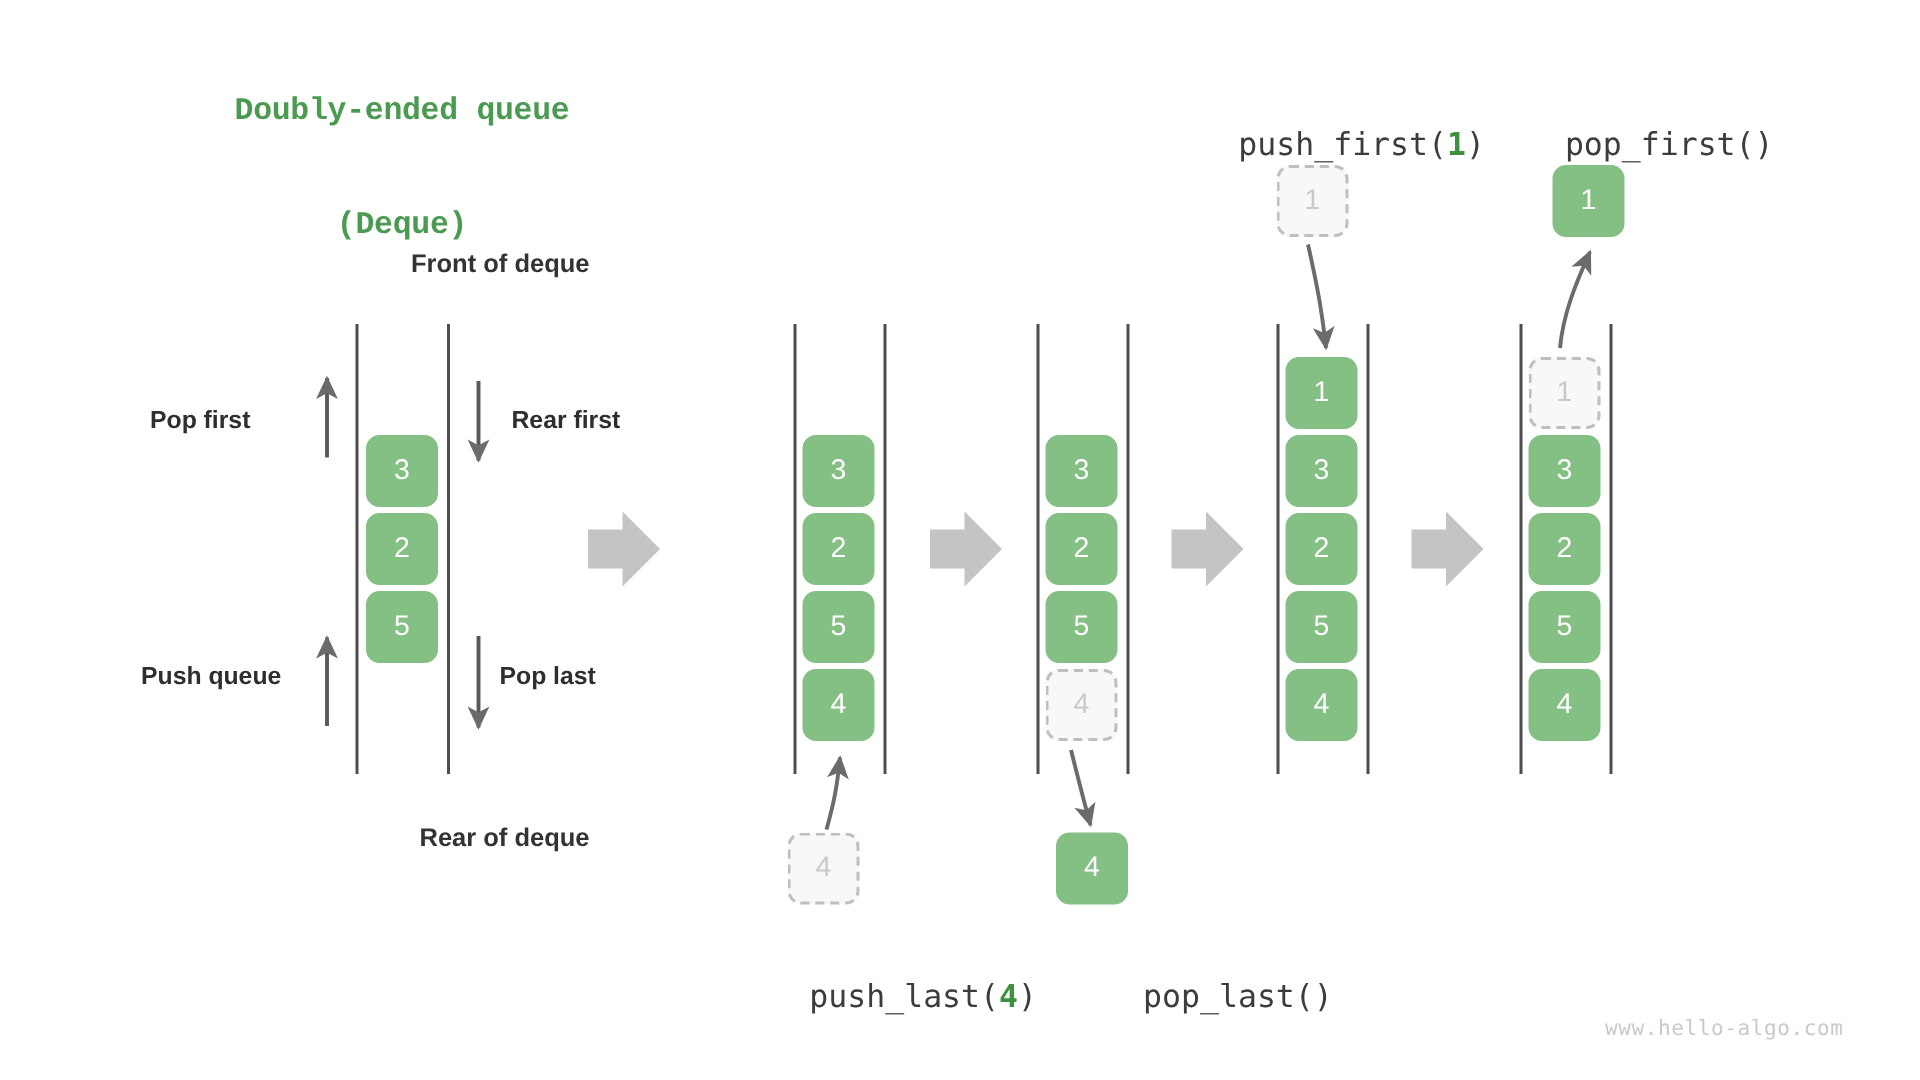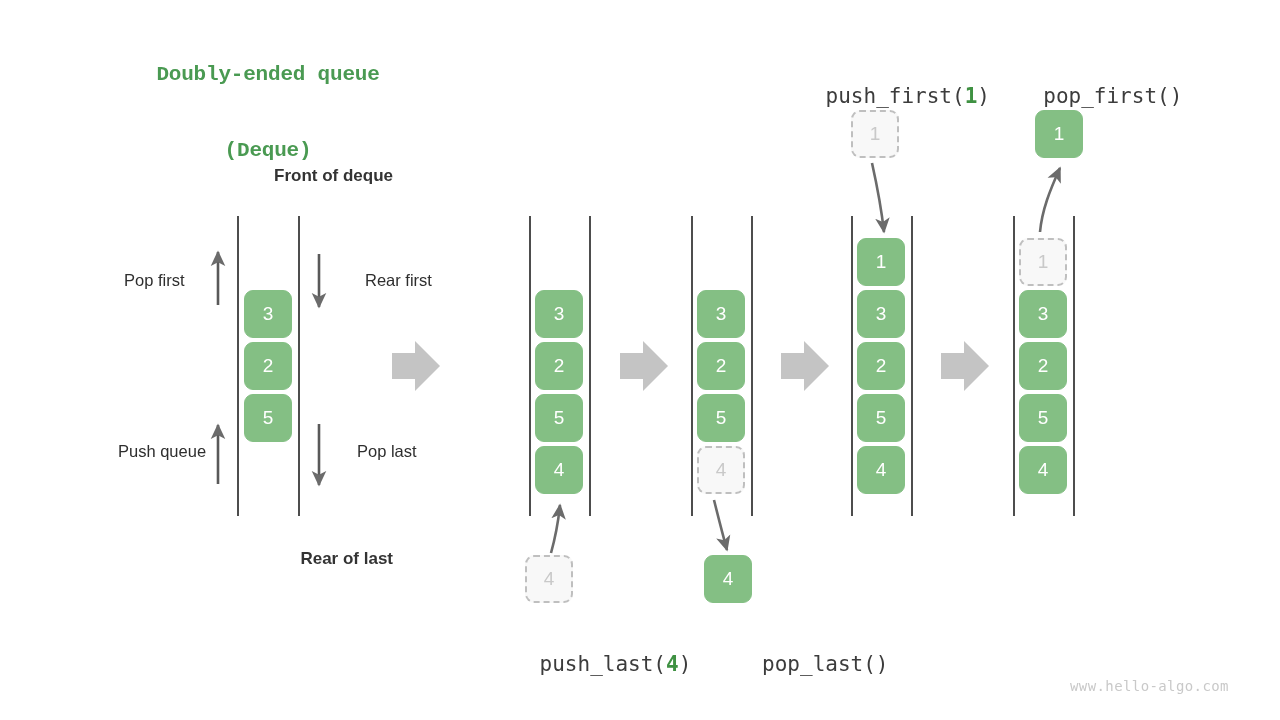--- a/index.html
+++ b/index.html
@@ -33,24 +33,23 @@
   .oplabel{
     color:#3c3c3c;
     font-size:21px;
     text-align:center;
     white-space:pre;
     font-family:"DejaVu Sans Mono","Liberation Mono",monospace;
   }
   .oplabel .argnum{color:#3f9142;font-weight:bold;}
   .sidelabel{
     color:#2e2e2e;
-    font-weight:normal;
+    font-weight:bold;
     font-size:16.5px;
     white-space:nowrap;
-    margin-left:24px;
   }
 
   
   .rail{
     position:absolute;
     width:1.6px;
     background:#4d4d4d;
   }
 
   
@@ -87,21 +86,21 @@
 </style>
 </head>
 <body>
 
 <div id="stage">
 
   <div class="abs title" style="left:143px;top:55px;width:250px;">Doubly-ended queue</div>
   <div class="abs title" style="left:143px;top:95px;width:250px;margin-top:36px;">(Deque)</div>
 
   <div class="abs sublabel" style="left:143px;top:166px;width:250px;">Front of deque</div>
-  <div class="abs sublabel" style="left:143px;top:549px;width:250px;">Rear of last</div>
+  <div class="abs sublabel" style="left:143px;top:549px;width:250px;">Rear of deque</div>
 
   <div class="abs sidelabel" style="left:100px;top:271px;">Pop first</div>
   <div class="abs sidelabel" style="left:341px;top:271px;">Rear first</div>
   <div class="abs sidelabel" style="left:94px;top:442px;">Push queue</div>
   <div class="abs sidelabel" style="left:333px;top:442px;">Pop last</div>
 
   <div class="abs oplabel" style="left:775px;top:60px;width:200px;">
     <span>push_first(</span><span class="argnum">1</span><span>)</span>
   </div>
   <div class="abs oplabel" style="left:985px;top:60px;width:205px;">

